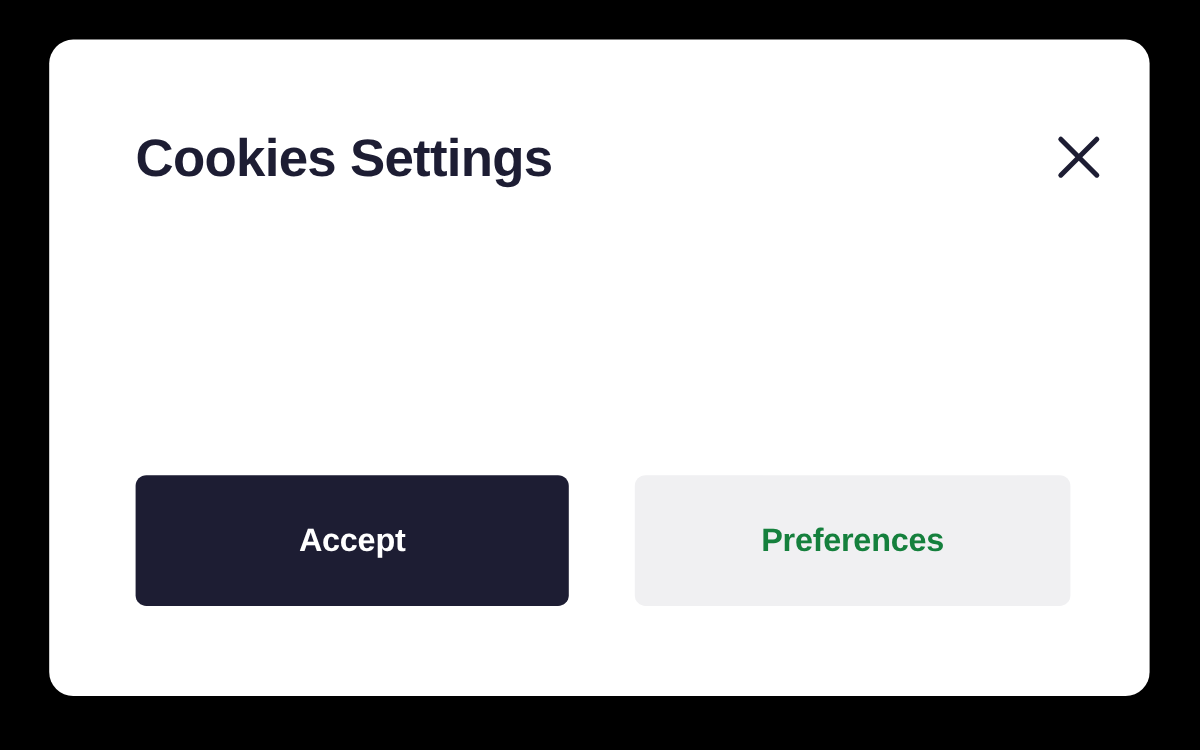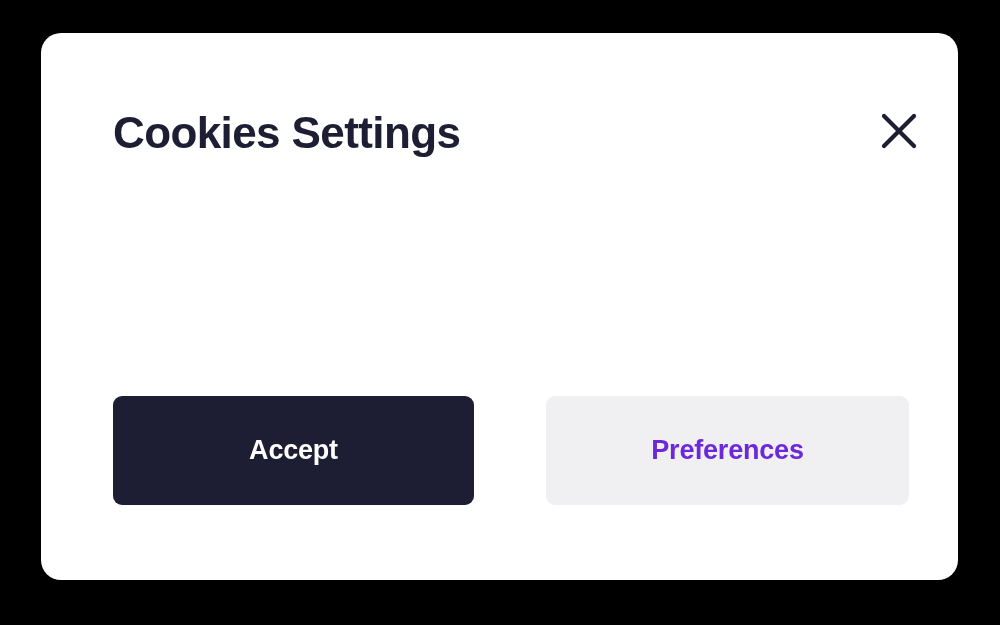--- a/index.html
+++ b/index.html
@@ -87,21 +87,21 @@
     color: #1d1d33;
     letter-spacing: 0.05px;
   }
 
   
   .modal-actions {
     position: absolute;
     left: 72px;            
     top: 363px;            
     display: flex;
-    gap: 72px;
+    gap: 55px;
   }
 
   .btn {
     width: 361px;
     height: 109px;
     border: none;
     border-radius: 9px;
     font-family: "Liberation Sans", sans-serif;
     font-size: 27px;
     font-weight: bold;
@@ -114,21 +114,21 @@
   }
 
   .btn-accept {
     background: #1d1d33;
     color: #ffffff;
   }
 
   .btn-preferences {
     width: 363px;
     background: #f0f0f2;
-    color: #6d28d9;
+    color: #15803d;
   }
 </style>
 </head>
 <body>
 
 <div id="screen">
 
   <div class="modal-card">
 
     <div class="modal-header">

